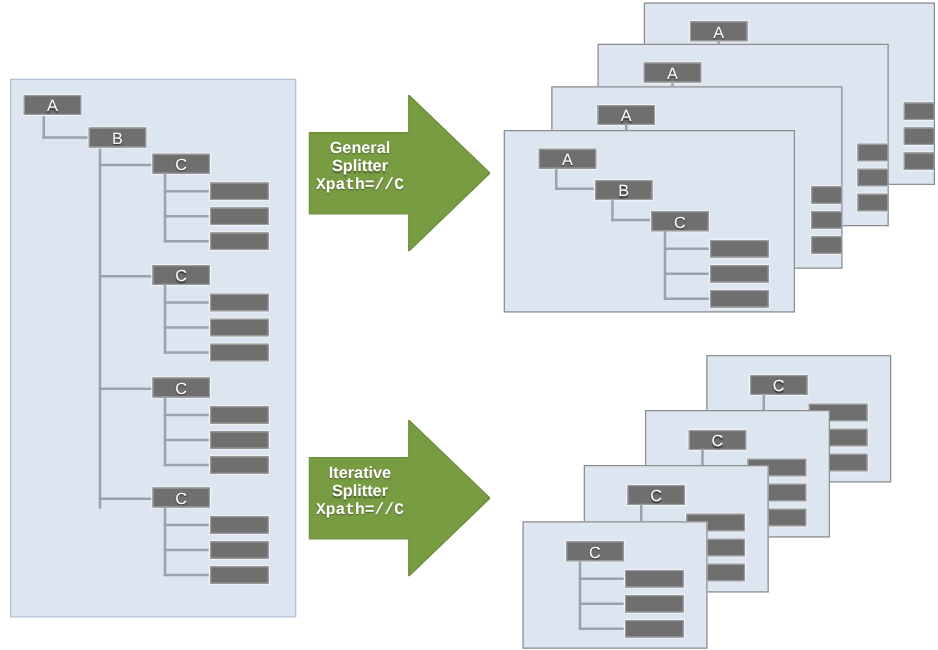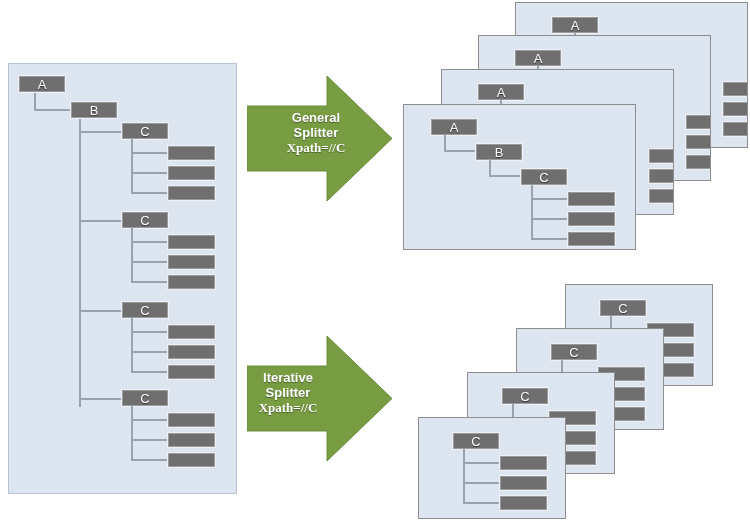--- a/index.html
+++ b/index.html
@@ -63,21 +63,21 @@
     left:0;top:0;width:100%;
     text-align:center;
     color:#ffffff;
     pointer-events:none;
   }
   .arrow-label .l1,.arrow-label .l2{
     font-size:13px;font-weight:700;line-height:15px;
     text-shadow:0 1px 1px rgba(60,70,40,.7);
   }
   .arrow-label .l3{
-    font-family:Liberation Serif, serif;
+    font-family:Liberation Mono, monospace;
     font-size:13px;font-weight:700;line-height:16px;
     text-shadow:0 1px 1px rgba(60,70,40,.7);
   }
 </style>
 </head>
 <body>
 
 <div id="stage">
 
   <div class="panel" style="left:8px;top:63px;width:229px;height:431px;">
@@ -130,21 +130,21 @@
     <div class="ln lnh" style="left:122px;top:395px;width:41px;height:2px;"></div>
     <div class="leaf" style="left:159px;top:349px;width:47px;height:14px;"></div>
     <div class="leaf" style="left:159px;top:369px;width:47px;height:14px;"></div>
     <div class="leaf" style="left:159px;top:389px;width:47px;height:14px;"></div>
   </div>
 
   <div class="arrow" style="left:247px;top:76px;width:145px;height:125px;">
     <svg width="145" height="125" viewBox="0 0 145 125">
       <polygon points="0,30 80,30 80,0 145,62.5 80,125 80,95 0,95" fill="#789c42" stroke="#6c8c3b" stroke-width="1"></polygon>
     </svg>
-    <div class="arrow-label" style="top:34px;width:82px;margin-left:28px;">
+    <div class="arrow-label" style="top:34px;width:82px;">
       <div class="l1">General</div>
       <div class="l2">Splitter</div>
       <div class="l3">Xpath=//C</div>
     </div>
   </div>
 
   <div class="arrow" style="left:247px;top:336px;width:145px;height:125px;">
     <svg width="145" height="125" viewBox="0 0 145 125">
       <polygon points="0,30 80,30 80,0 145,62.5 80,125 80,95 0,95" fill="#789c42" stroke="#6c8c3b" stroke-width="1"></polygon>
     </svg>

